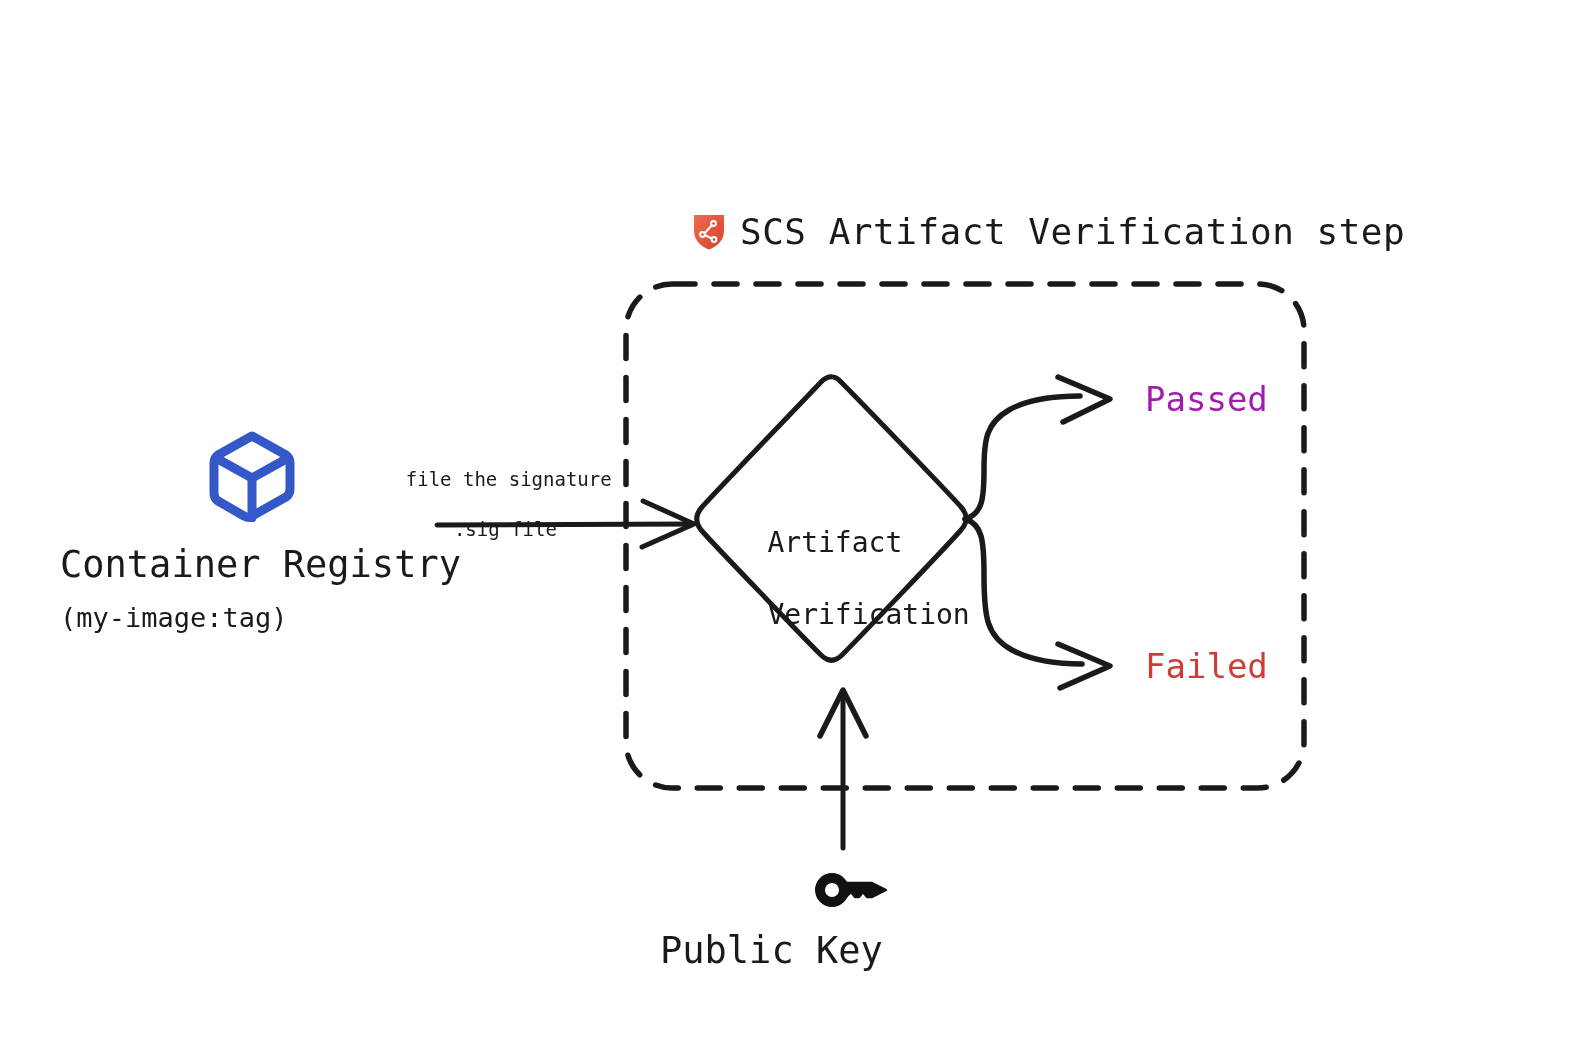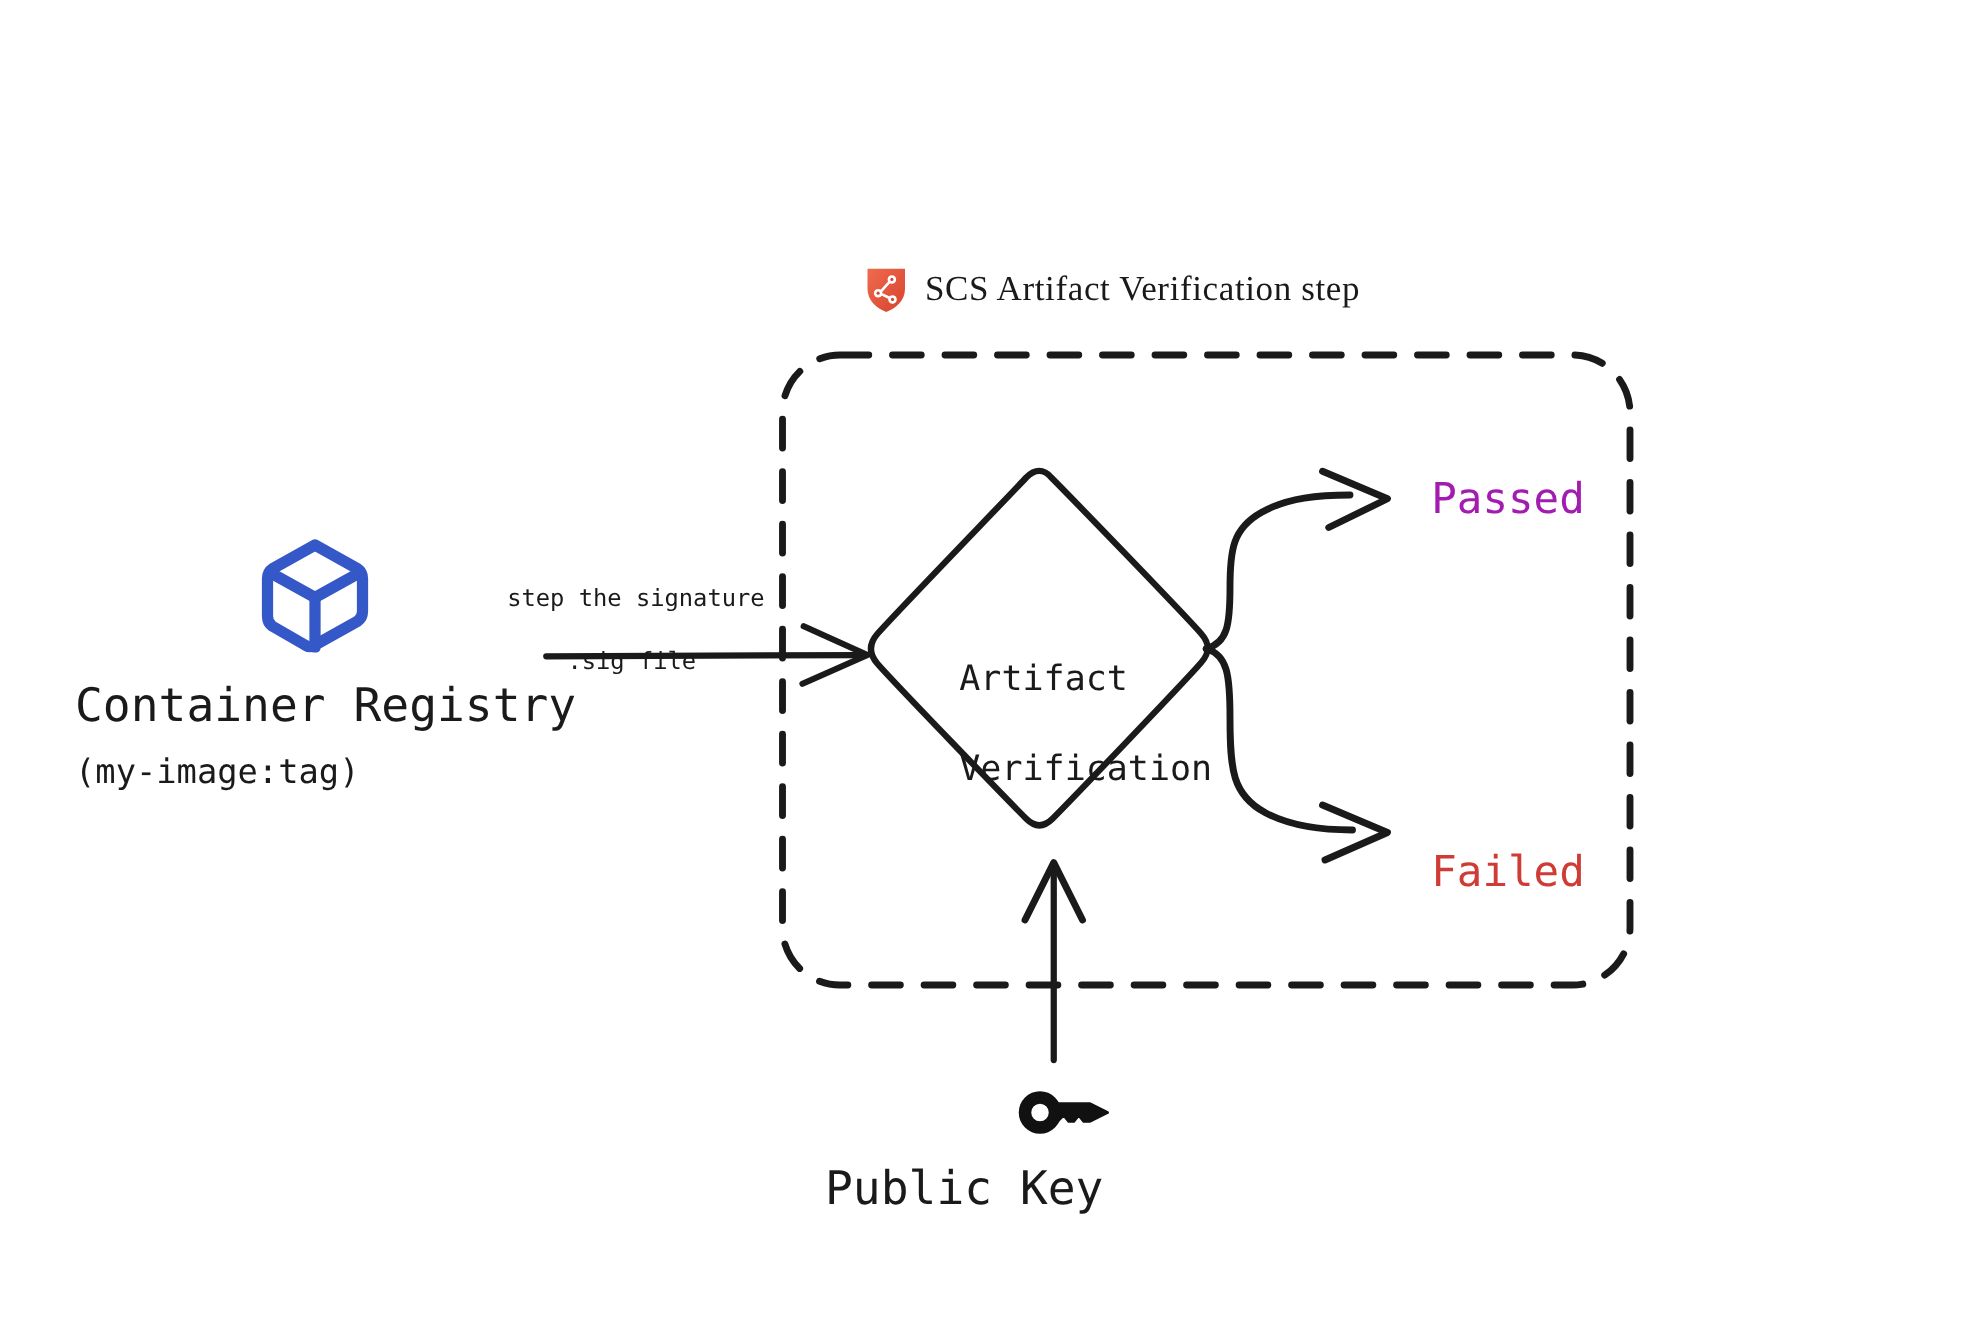--- a/index.html
+++ b/index.html
@@ -66,25 +66,24 @@
     height: 44px;
     display: flex;
     align-items: center;
   }
   #scs-shield-icon {
     width: 34px;
     height: 38px;
     margin-right: 14px;
   }
   #step-title-text {
-    font-size: 28px;
+    font-size: 36px;
     letter-spacing: 0.5px;
     color: #1a1a1a;
     line-height: 38px;
-    font-family: Liberation Serif, serif;
   }
 
   
   #registry-icon {
     position: absolute;
     left: 206px;
     top: 430px;
     width: 92px;
     height: 92px;
   }
@@ -132,21 +131,20 @@
     font-size: 34px;
     color: #a21caf;
     line-height: 42px;
   }
   #outcome-failed {
     left: 1145px;
     top: 645px;
     font-size: 34px;
     color: #cf3c35;
     line-height: 42px;
-    margin-top: 32px;
   }
 
   
   #key-icon {
     position: absolute;
     left: 810px;
     top: 867px;
     width: 80px;
     height: 46px;
   }
@@ -226,21 +224,21 @@
     <path d="M46 6 L80 25 C83 27 84 29 84 33 L84 59 C84 63 83 65 80 67
              L46 86 C43 88 41 88 38 86 L12 71 C9 69 8 67 8 63 L8 33
              C8 29 9 27 12 25 Z" fill="none" stroke="#3558c8" stroke-width="9" stroke-linejoin="round"></path>
     <path d="M10 28 L46 48 L82 28" fill="none" stroke="#3558c8" stroke-width="9" stroke-linejoin="round" stroke-linecap="round"></path>
     <path d="M46 48 L46 88" fill="none" stroke="#3558c8" stroke-width="9" stroke-linecap="round"></path>
   </svg>
   <div class="txt" id="registry-label">Container Registry</div>
   <div class="txt" id="registry-sublabel">(my-image:tag)</div>
 
   <div class="txt" id="edge-annotation">
-    <span>step the signature</span><br>
+    <span>file the signature</span><br>
     <span>.sig file</span>
   </div>
 
   <div class="txt" id="decision-label">
     <span>Artifact</span><br>
     <span>Verification</span>
   </div>
 
   <div class="txt" id="outcome-passed">Passed</div>
   <div class="txt" id="outcome-failed">Failed</div>

